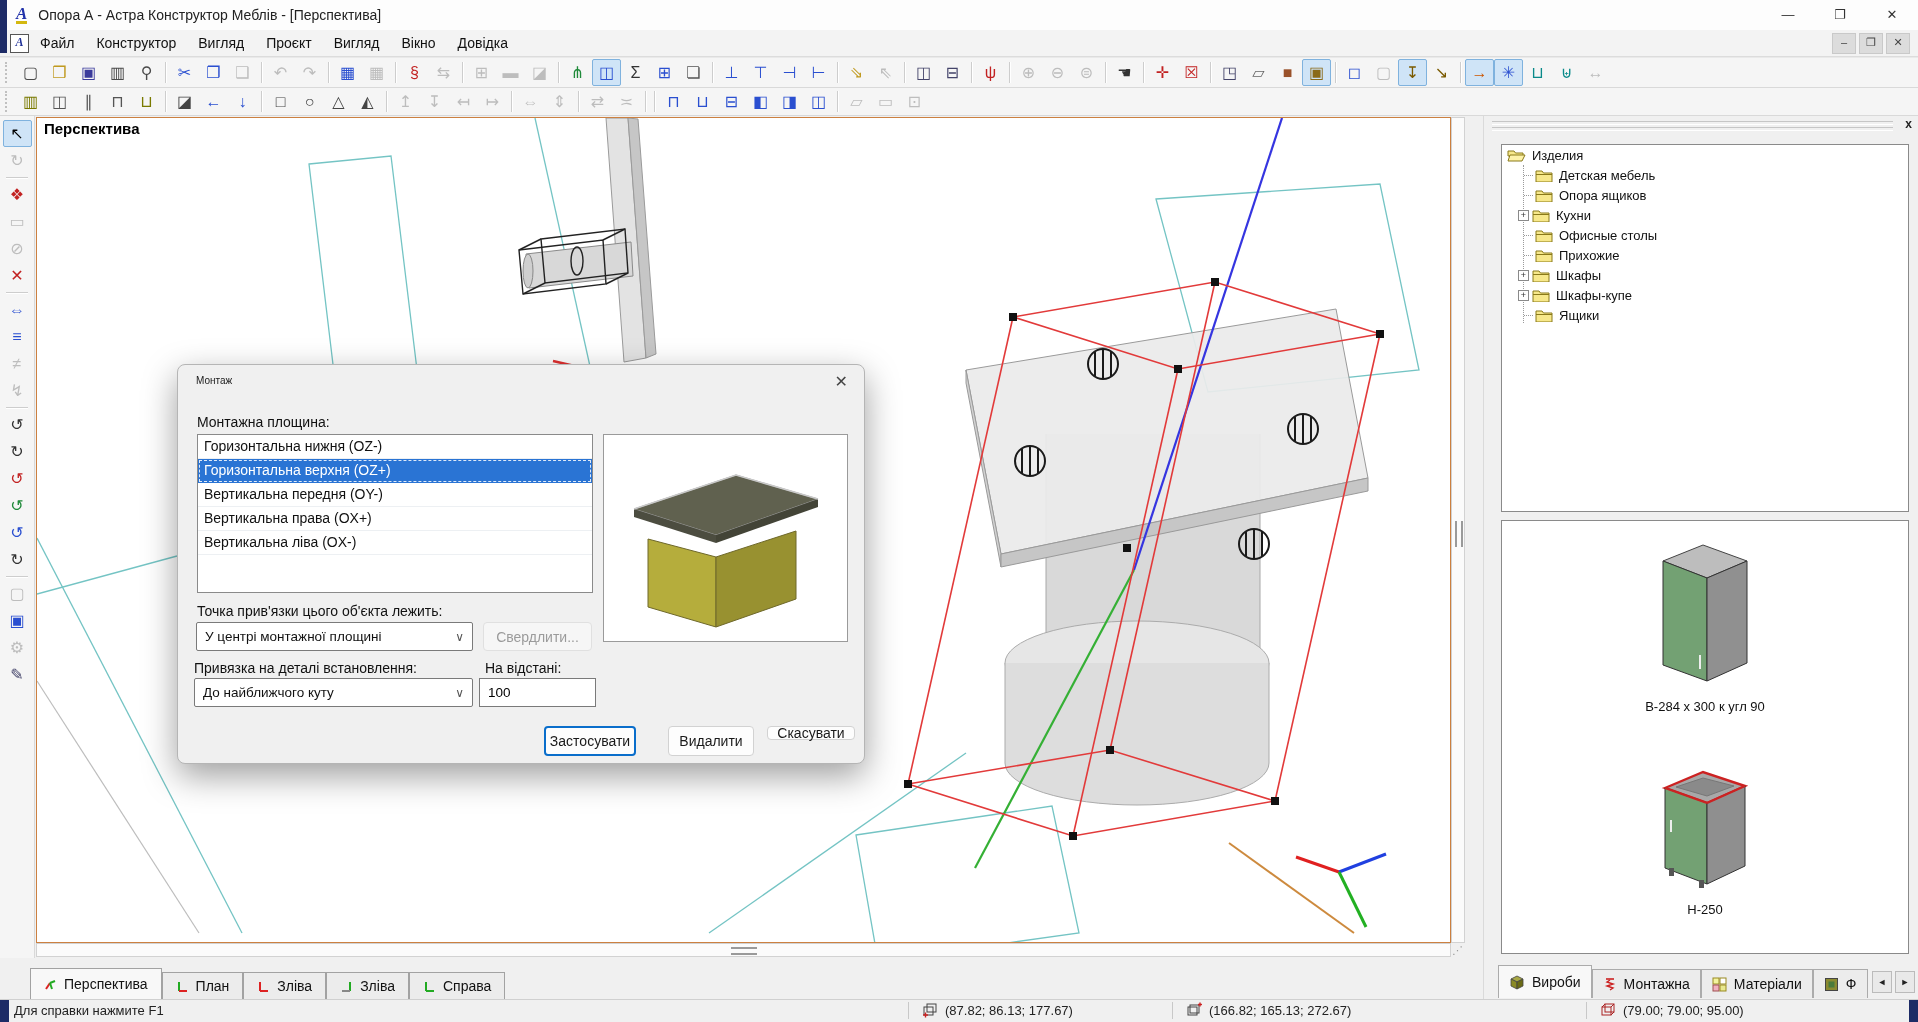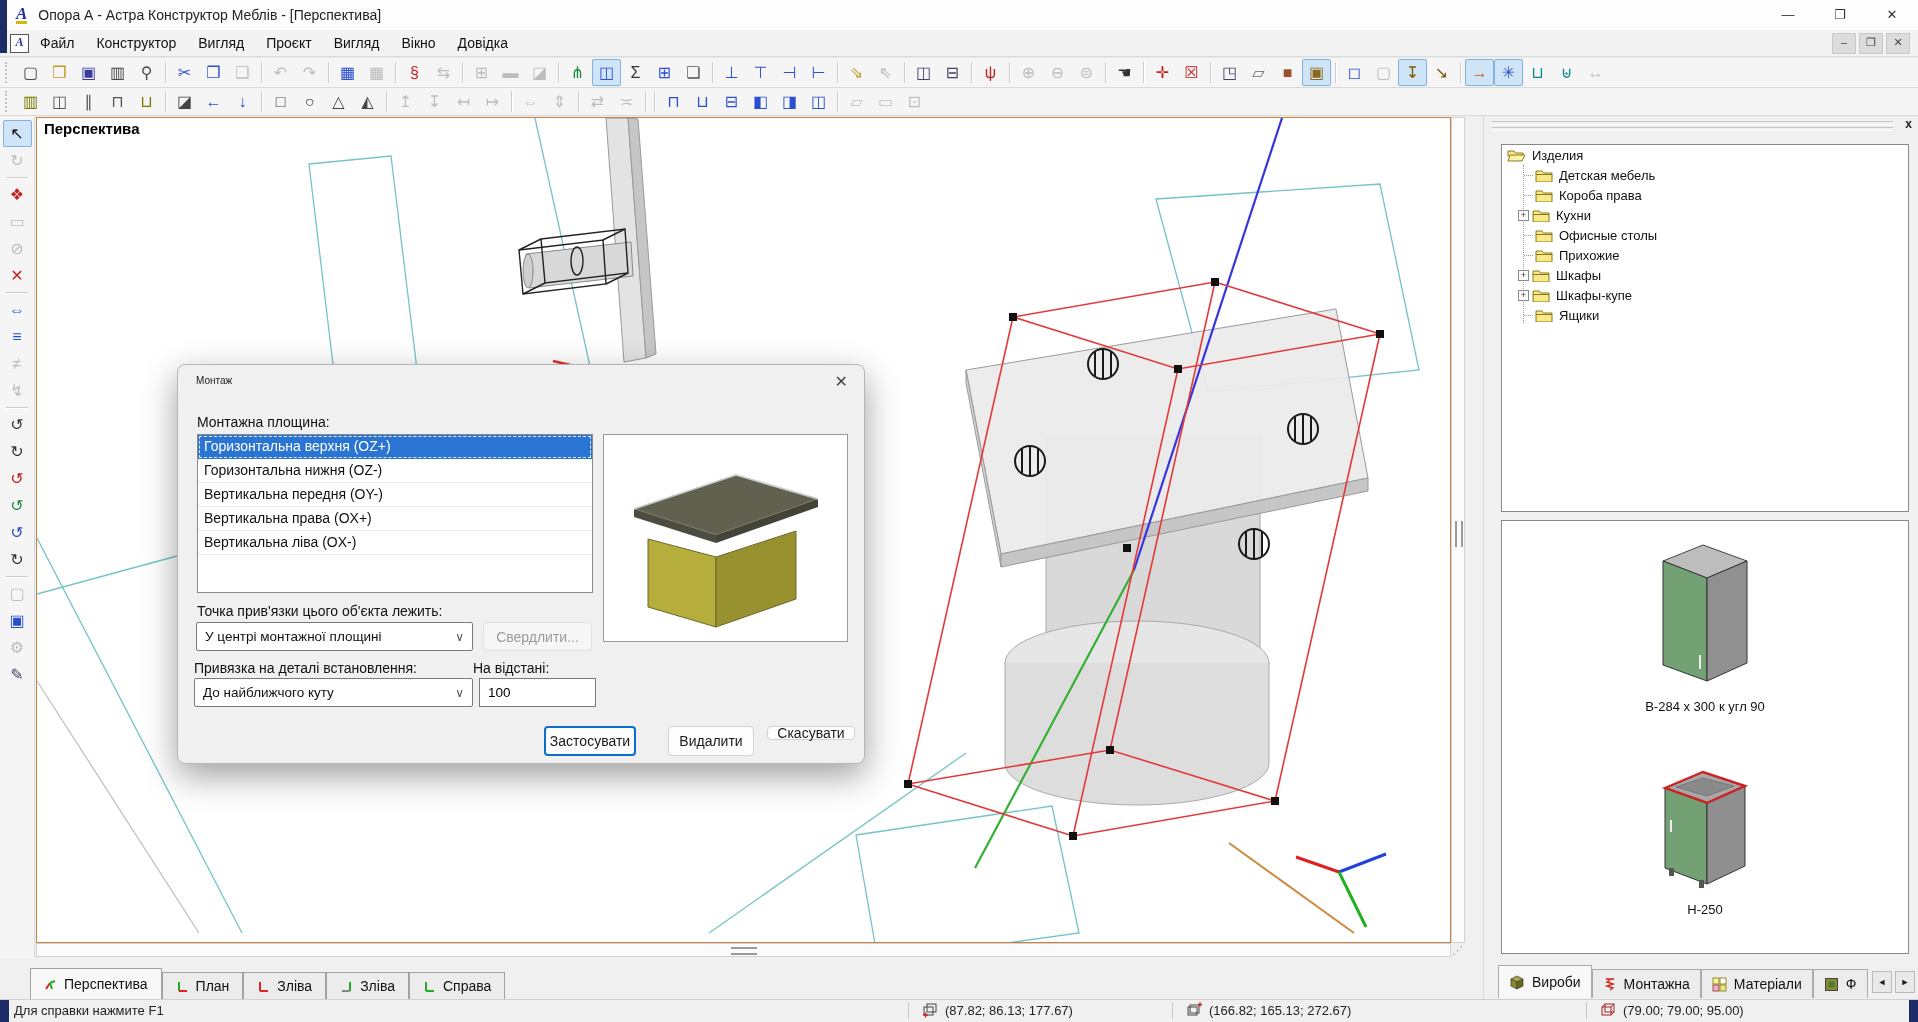--- a/index.html
+++ b/index.html
@@ -92,21 +92,21 @@
   #lbl-anchor{left:19px;top:238px;}
   .combo{position:absolute;height:29px;background:#fff;border:1px solid #7a7a7a;border-radius:2px;
          display:flex;align-items:center;justify-content:space-between;padding:0 8px;font-size:13.5px;box-sizing:border-box;}
   #combo-anchor{left:18px;top:257px;width:277px;}
   #combo-snap{left:16px;top:313px;width:279px;}
   .chev{color:#555;font-size:12px;}
   .btn{position:absolute;display:flex;align-items:center;justify-content:center;background:#fdfdfd;
        border:1px solid #d2d2d2;border-radius:4px;font-size:14px;color:#1a1a1a;box-sizing:border-box;}
   #btn-drill{left:305px;top:257px;width:109px;height:29px;color:#9b9b9b;background:#f6f6f6;border-color:#e0e0e0;}
   #lbl-snap{left:16px;top:295px;}
-  #lbl-dist{left:295px;top:295px;}
+  #lbl-dist{left:307px;top:295px;}
   .dist-input{position:absolute;left:301px;top:313px;width:117px;height:29px;box-sizing:border-box;
               border:1px solid #7a7a7a;border-radius:0;font:13.5px "Liberation Sans",sans-serif;padding-left:8px;}
   #btn-apply{left:366px;top:361px;width:92px;height:30px;border:2px solid #0a6ecb;}
   #btn-delete{left:490px;top:361px;width:86px;height:30px;}
   #btn-cancel{left:589px;top:361px;width:88px;height:14px;}
   
   .viewtabs{position:absolute;left:30px;top:968px;height:31px;display:flex;align-items:flex-end;}
   .vtab{display:flex;align-items:center;gap:7px;padding:0 13px;height:27px;border:1px solid #a2a2a2;
         border-bottom:none;background:#ececec;font-size:14px;box-sizing:border-box;}
   .vtab.active{background:#f8f8f8;height:31px;}
@@ -408,21 +408,21 @@
         </div>
         <div class="trow">
           <span style="width:22px"></span>
           <span class="twig"></span>
           <span class="folder">
             <svg width="18" height="13" viewBox="0 0 18 13">
               <path d="M1 2 h6 l1.5 2 H17 v9 H1z" fill="#f7e88a" stroke="#8a7a1a"></path>
               <line x1="1" y1="5.5" x2="17" y2="5.5" stroke="#8a7a1a"></line>
             </svg>
           </span>
-          <span class="tlabel">Короба права</span>
+          <span class="tlabel">Опора ящиков</span>
         </div>
         <div class="trow">
           <span style="width:16px"></span>
           <span class="expandbox">+</span>
           <span class="folder">
             <svg width="18" height="13" viewBox="0 0 18 13">
               <path d="M1 2 h6 l1.5 2 H17 v9 H1z" fill="#f7e88a" stroke="#8a7a1a"></path>
               <line x1="1" y1="5.5" x2="17" y2="5.5" stroke="#8a7a1a"></line>
             </svg>
           </span>
@@ -548,22 +548,22 @@
         <span class="psbtn">►</span>
       </div>
     </div>
   </aside>
 
   <div class="dialog">
     <span class="dlg-title">Монтаж</span>
     <span class="dlg-close">✕</span>
     <span class="dlg-label" id="lbl-plane">Монтажна площина:</span>
     <div class="listbox" id="planelist">
+        <div class="lrow">Горизонтальна нижня (OZ-)</div>
         <div class="lrow sel">Горизонтальна верхня (OZ+)</div>
-        <div class="lrow">Горизонтальна нижня (OZ-)</div>
         <div class="lrow">Вертикальна передня (OY-)</div>
         <div class="lrow">Вертикальна права (OX+)</div>
         <div class="lrow">Вертикальна ліва (OX-)</div>
       </div>
     <div class="preview">
       <svg width="241" height="204" viewBox="0 0 241 204">
         <polygon points="44,104 112,122 112,192 44,172" fill="#b5ad3c" stroke="#6e682a"></polygon>
         <polygon points="112,122 192,96 192,164 112,192" fill="#989130" stroke="#6e682a"></polygon>
         <polygon points="30,74 132,40 214,64 112,100" fill="#60614f" stroke="#9a9a9a"></polygon>
         <polygon points="30,74 112,100 112,108 30,82" fill="#4c4d40"></polygon>

